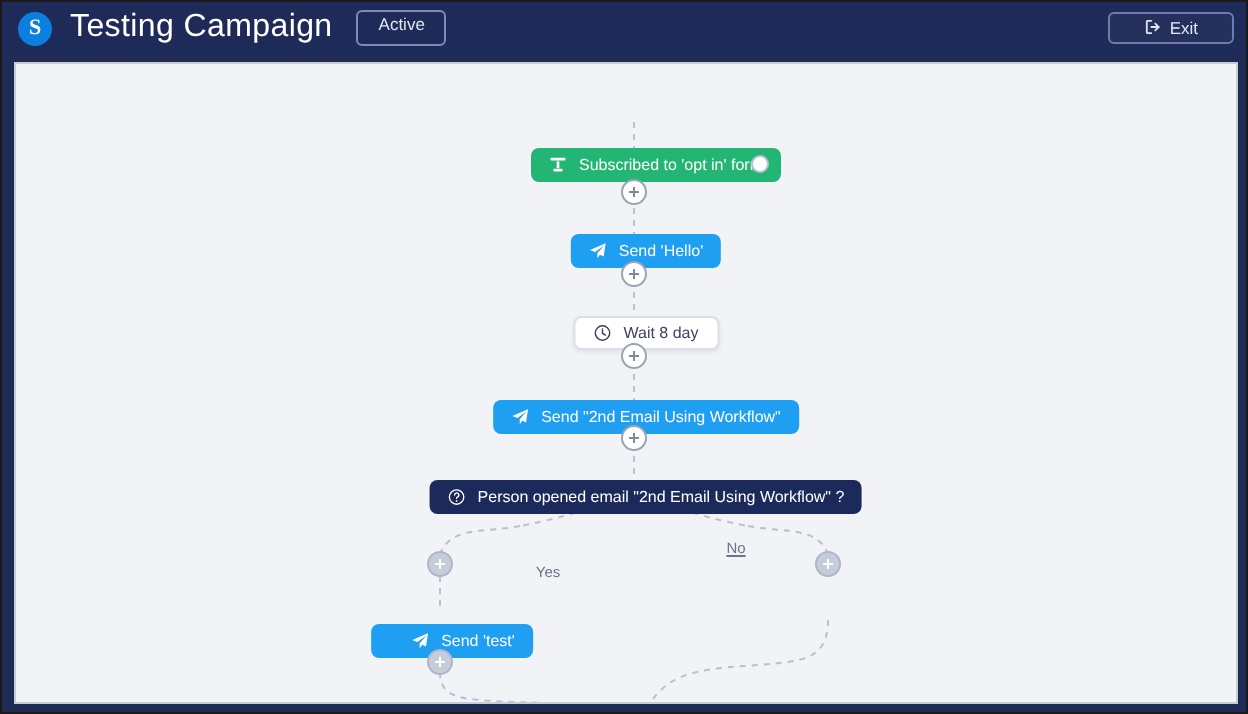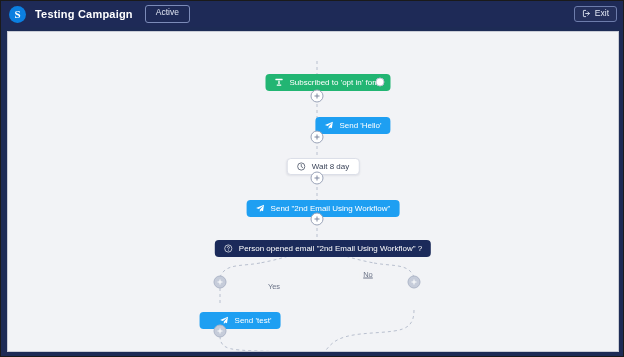--- a/index.html
+++ b/index.html
@@ -28,39 +28,39 @@
   .logo{
     width:17px;height:17px;border-radius:50%;
     background:#0b7fe0;
     display:flex;align-items:center;justify-content:center;
     color:#ffffff;font-size:11px;font-weight:bold;
     font-family:"Liberation Serif", serif;
     flex:0 0 auto;
     margin-right:9px;
   }
   .title{
-    color:#ffffff;font-size:11px;font-weight:bold;
+    color:#ffffff;font-size:16px;font-weight:normal;
     letter-spacing:.2px;white-space:nowrap;
   }
   .status-badge{
     margin-left:12px;
     border:1px solid #7c8bb8;
     border-radius:3px;
     color:#dfe4f2;
     font-size:8.5px;
     padding:2px 10px 5px;
     line-height:1;
     white-space:nowrap;
   }
   .spacer{flex:1 1 auto;}
   .exit-btn{
-    display:flex;align-items:flex-start;gap:4px;
+    display:flex;align-items:flex-end;gap:4px;
     border:1px solid #6d7cab;
     border-radius:3px;
-    padding:2px 7px 3px;
+    padding:2px 17px 3px;
     color:#e3e8f5;font-size:8.5px;line-height:1;
     background:rgba(255,255,255,.03);
     white-space:nowrap;
   }
   .exit-btn svg{display:block;}
 
   
   .canvas{
     position:absolute;left:6px;top:30px;
     width:612px;height:321px;
@@ -186,21 +186,21 @@
       <span class="nicon">
         <svg width="9" height="9" viewBox="0 0 16 16" fill="#ffffff">
           <rect x="1.5" y="1.5" width="13" height="2.4" rx=".6"></rect>
           <rect x="6.8" y="4.6" width="2.4" height="6.2" rx=".6"></rect>
           <rect x="4" y="11.4" width="8" height="2.4" rx=".6"></rect>
         </svg>
       </span>
       <span>Subscribed to 'opt in' form</span>
     </div>
 
-    <div class="node node-blue" style="left:315px;top:85px;margin-left:30px;">
+    <div class="node node-blue" style="left:315px;top:85px;">
       <span class="nicon">
         <svg width="9" height="9" viewBox="0 0 16 16" fill="#ffffff">
           <path d="M15 1.2 1 7.1l4.6 1.8L13.6 3 7.6 10.1v4.3l2.3-3 3.3 1.4z"></path>
         </svg>
       </span>
       <span>Send 'Hello'</span>
     </div>
 
     <div class="node node-white" style="left:315px;top:126px;">
       <span class="nicon">
@@ -225,21 +225,21 @@
       <span class="nicon">
         <svg width="9" height="9" viewBox="0 0 16 16" fill="none" stroke="#ffffff" stroke-width="1.2">
           <circle cx="8" cy="8" r="6.4"></circle>
           <path d="M6.2 6.2a1.9 1.9 0 1 1 2.4 1.9c-.5.2-.6.6-.6 1.1" stroke-linecap="round"></path>
           <circle cx="8" cy="11.5" r=".75" fill="#ffffff" stroke="none"></circle>
         </svg>
       </span>
       <span>Person opened email "2nd Email Using Workflow" ?</span>
     </div>
 
-    <div class="node node-blue" style="left:232px;top:280px;padding-left:20px;">
+    <div class="node node-blue" style="left:218px;top:280px;padding-left:20px;">
       <span class="nicon">
         <svg width="9" height="9" viewBox="0 0 16 16" fill="#ffffff">
           <path d="M15 1.2 1 7.1l4.6 1.8L13.6 3 7.6 10.1v4.3l2.3-3 3.3 1.4z"></path>
         </svg>
       </span>
       <span>Send 'test'</span>
     </div>
 
     <div class="branch-label" style="left:266px;top:254px;">Yes</div>
     <div class="branch-label" style="left:360px;top:242px;text-decoration:underline;">No</div>

